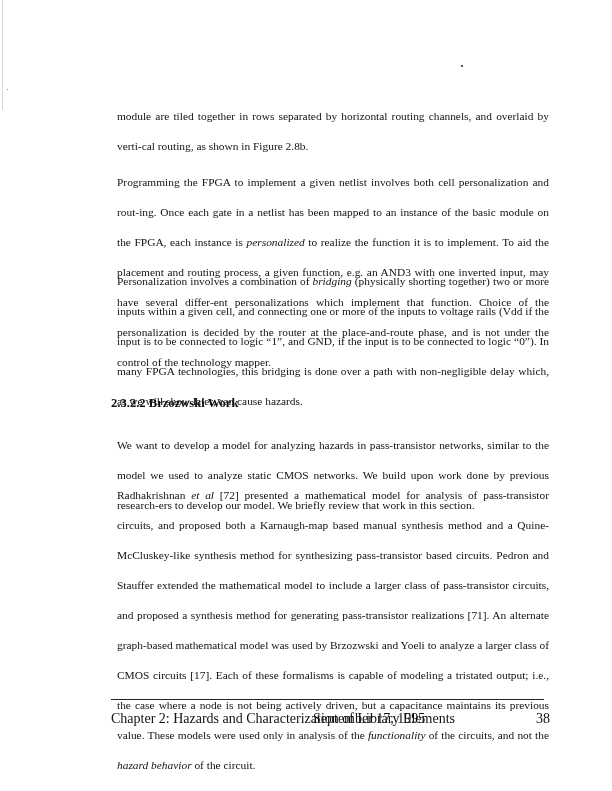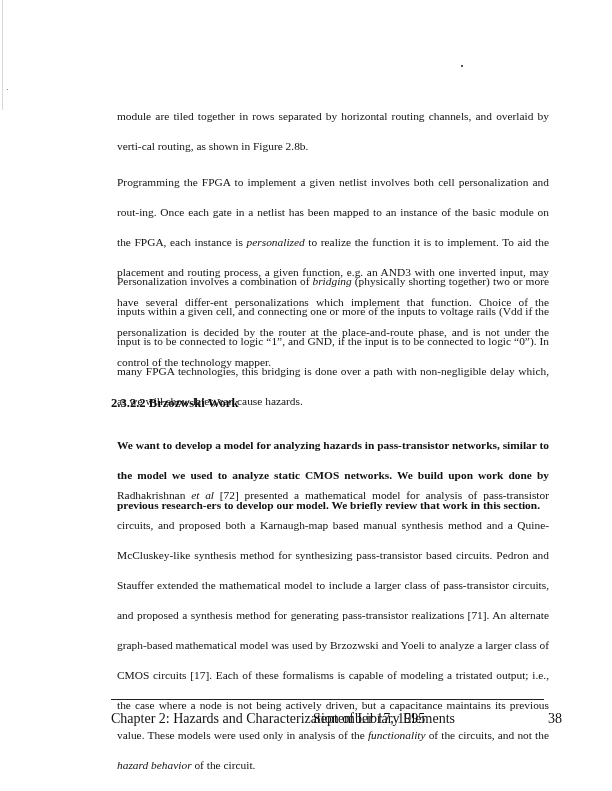--- a/index.html
+++ b/index.html
@@ -7,27 +7,27 @@
          font-family: "Liberation Serif", "DejaVu Serif", serif; color: #111; }
   .margin-mark { position: absolute; left: 2px; top: 0; width: 1px; height: 110px; background: #d8d8d8; }
   .margin-dot { position: absolute; left: 7px; top: 89px; width: 1px; height: 1px; background: #888; }
   .speck { position: absolute; left: 461px; top: 65px; width: 2px; height: 2px; background: #555; }
   .page { position: absolute; left: 111px; top: 0; width: 432px; }
   p.para { margin: 6px; font-size: 11.4px; line-height: 30px; text-align: justify; position: absolute; left: 0; width: 432px; }
   #p1 { top: 95px; }
   #p2 { top: 161px; }
   #p3 { top: 260px; }
   h3.sec { position: absolute; left: 0; top: 396px; margin: 0; font-size: 12.6px; font-weight: bold; }
-  #p4 { top: 424px; font-weight: bold; }
+  #p4 { top: 424px; }
   #p5 { top: 474px; }
   .footer-rule { position: absolute; left: 111px; top: 699px; width: 433px; height: 1px; background: #222; }
   .footer { position: absolute; top: 711px; font-size: 14px; color: #111; }
   .f-chapter { left: 111px; }
   .f-date { left: 313px; }
-  .f-page { left: 548px; }
+  .f-page { left: 536px; }
   em { }
 </style>
 </head>
 <body>
 
 <div class="margin-mark"></div>
 <div class="margin-dot"></div>
 <div class="speck"></div>
 
 <div class="page">

